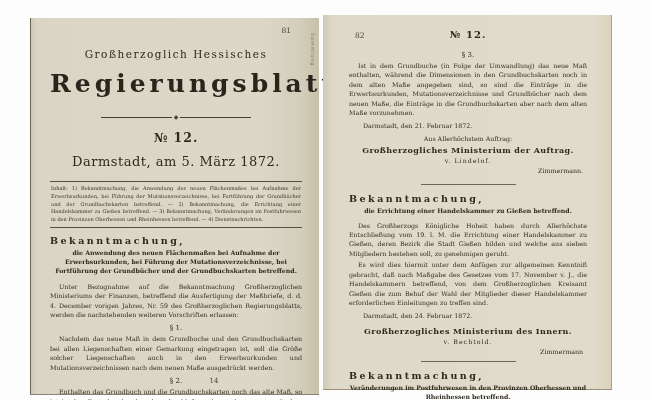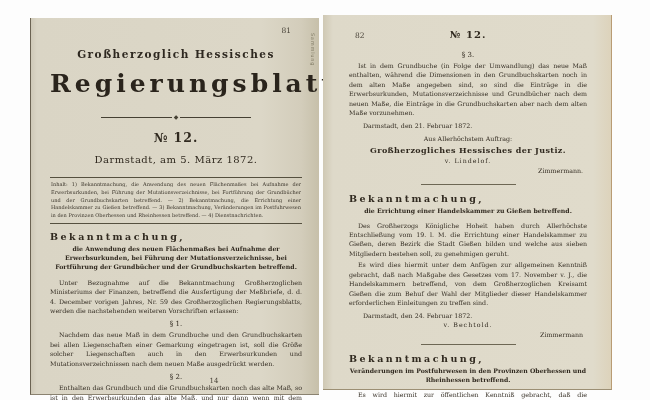--- a/index.html
+++ b/index.html
@@ -26,27 +26,27 @@
 
   
   .pagenum { position:absolute; font-size:7.5px; color:#4a443a; }
   .body-text {
     font-size:6.3px; line-height:1.5; text-align:justify; color:#332c22;
     text-indent:9px; margin:0 0 2px 0;
   }
 
   
   .lp-content { padding:30px 17px 0 19px; }
-  .masthead-1 { text-align:center; font-weight:bold; font-size:10.5px; letter-spacing:1.5px; color:#2e2820; }
+  .masthead-1 { text-align:center; font-weight:normal; font-size:10.5px; letter-spacing:1.5px; color:#2e2820; }
   .masthead-2 { text-align:center; font-weight:bold; font-size:25px; letter-spacing:4px; color:#2a241c; margin-top:9px; }
   .ornament-row { display:flex; align-items:center; justify-content:center; margin:16px auto 0 auto; width:150px; }
   .ornament-row .rule { flex:1; border-top:1px solid #454033; height:0; }
   .ornament-row .glyph { font-size:6px; color:#454033; padding:0 2px; line-height:1; }
   .issue-no { text-align:center; font-weight:bold; font-size:12.5px; margin-top:10px; letter-spacing:1px; }
-  .dateline-main { text-align:center; font-size:10px; margin-top:9px; letter-spacing:0.5px; }
+  .dateline-main { text-align:center; font-size:13px; margin-top:9px; letter-spacing:0.5px; }
   .inhalt-block {
     margin-top:12px; border-top:1px solid #55503f; border-bottom:1px solid #55503f;
     padding:3px 1px 3px 1px; font-size:5px; line-height:1.55; text-align:justify; color:#3a342a;
   }
   .notice-heading { text-align:left; font-weight:bold; font-size:9.5px; letter-spacing:2.5px; margin-top:7px; }
   .notice-subtitle { text-align:center; font-weight:bold; font-size:6.2px; line-height:1.45; margin-top:3px; }
   .para-label { text-align:center; font-size:7px; margin:5px 0 2px 0; }
   .sheet-sig { position:absolute; bottom:9px; left:62%; font-size:7px; color:#4a443a; }
   .spine-stamp {
     position:absolute; top:15px; right:3px; writing-mode:vertical-rl;
@@ -125,38 +125,39 @@
         </div>
 
         <div class="para-label" style="margin-top:8px;">§ 3.</div>
 
         <p class="body-text">Ist in dem Grundbuche (in Folge der Umwandlung) das neue Maß enthalten, während die Dimensionen in den Grundbuchskarten noch in dem alten Maße angegeben sind, so sind die Einträge in die Erwerbsurkunden, Mutationsverzeichnisse und Grundbücher nach dem neuen Maße, die Einträge in die Grundbuchskarten aber nach dem alten Maße vorzunehmen.</p>
 
         <div class="dateline-small">Darmstadt, den 21. Februar 1872.</div>
 
         <div class="sig-auftrag">Aus Allerhöchstem Auftrag:</div>
 
-        <div class="sig-ministry">Großherzogliches Hessisches der Justiz.</div>
+        <div class="sig-ministry">Großherzogliches Ministerium der Auftrag.</div>
 
         <div class="sig-name">v. Lindelof.</div>
 
         <div class="sig-counter">Zimmermann.</div>
 
         <div class="divider-center"></div>
 
         <div class="notice-heading" style="margin-top:0;">Bekanntmachung,</div>
 
         <div class="notice-subtitle">die Errichtung einer Handelskammer zu Gießen betreffend.</div>
 
         <p class="body-text" style="margin-top:5px;">Des Großherzogs Königliche Hoheit haben durch Allerhöchste Entschließung vom 19. l. M. die Errichtung einer Handelskammer zu Gießen, deren Bezirk die Stadt Gießen bilden und welche aus sieben Mitgliedern bestehen soll, zu genehmigen geruht.</p>
 
         <p class="body-text">Es wird dies hiermit unter dem Anfügen zur allgemeinen Kenntniß gebracht, daß nach Maßgabe des Gesetzes vom 17. November v. J., die Handelskammern betreffend, von dem Großherzoglichen Kreisamt Gießen die zum Behuf der Wahl der Mitglieder dieser Handelskammer erforderlichen Einleitungen zu treffen sind.</p>
 
         <div class="dateline-small">Darmstadt, den 24. Februar 1872.</div>
 
+        <div class="sig-ministry" style="margin-top:7px;">Großherzogliches Ministerium des Innern.</div>
 
         <div class="sig-name">v. Bechtold.</div>
 
         <div class="sig-counter">Zimmermann</div>
 
         <div class="divider-center" style="margin-top:6px;"></div>
 
         <div class="notice-heading" style="margin-top:0;">Bekanntmachung,</div>
 
         <div class="notice-subtitle">Veränderungen im Postfuhrwesen in den Provinzen Oberhessen und Rheinhessen betreffend.</div>

